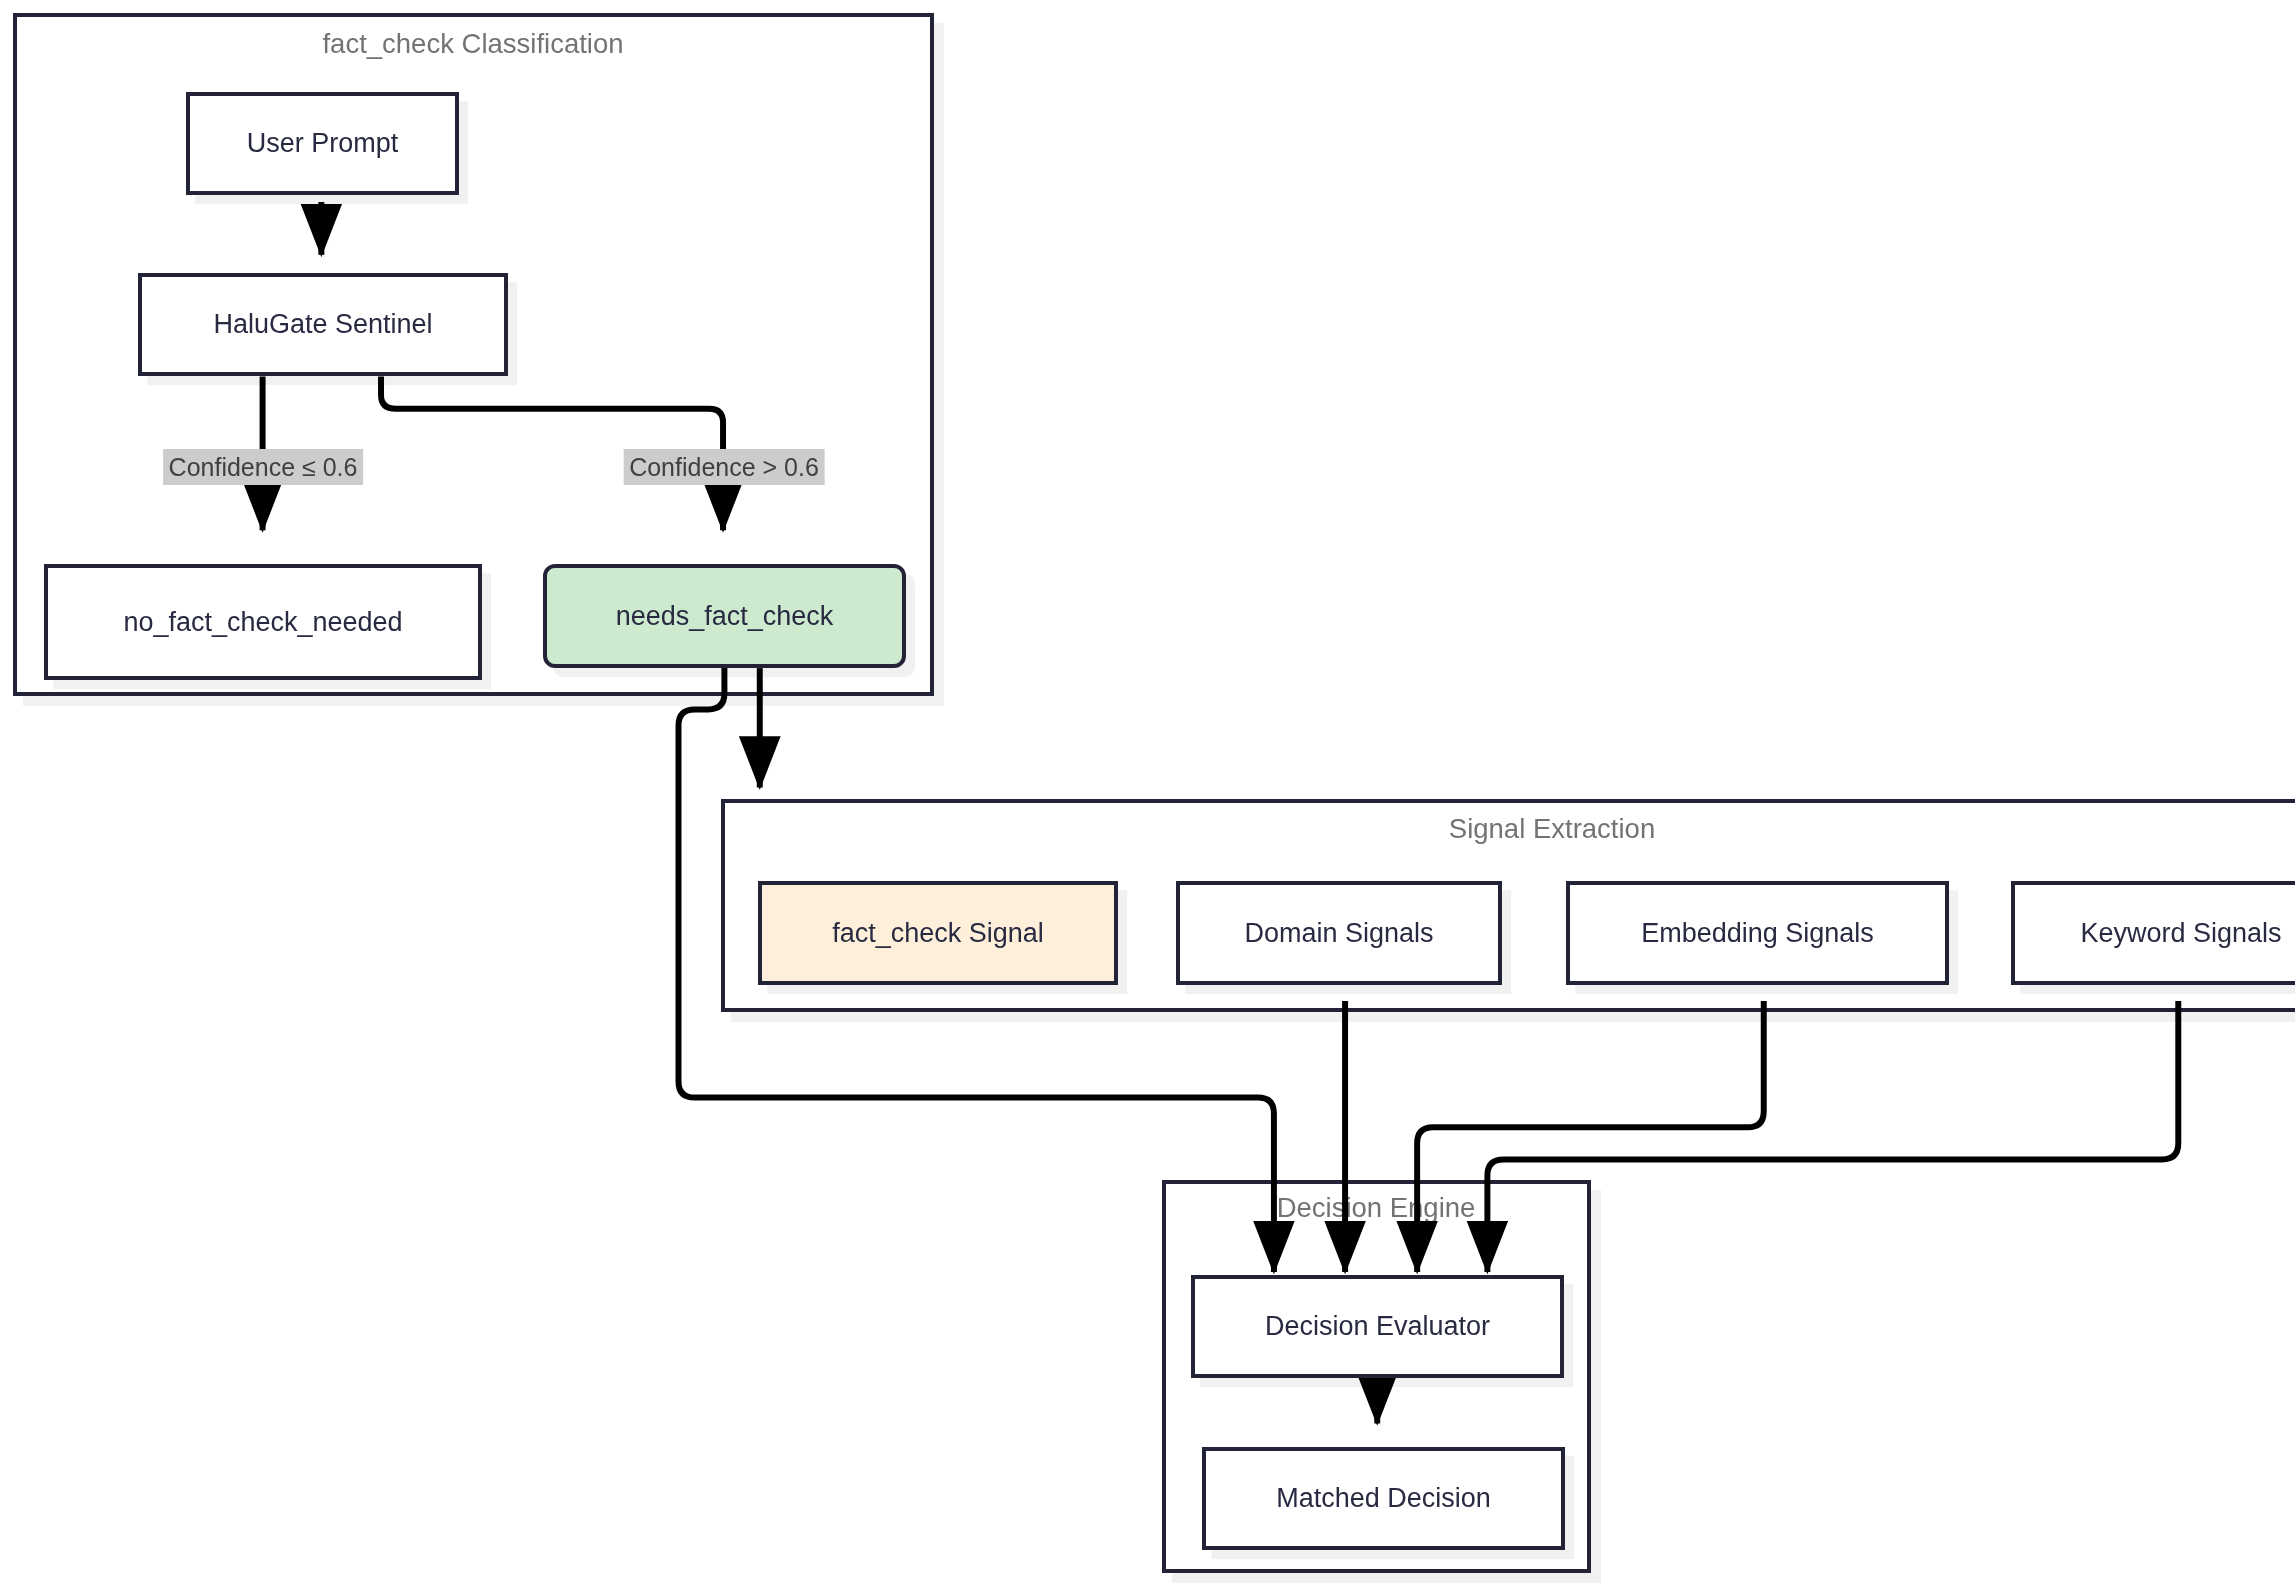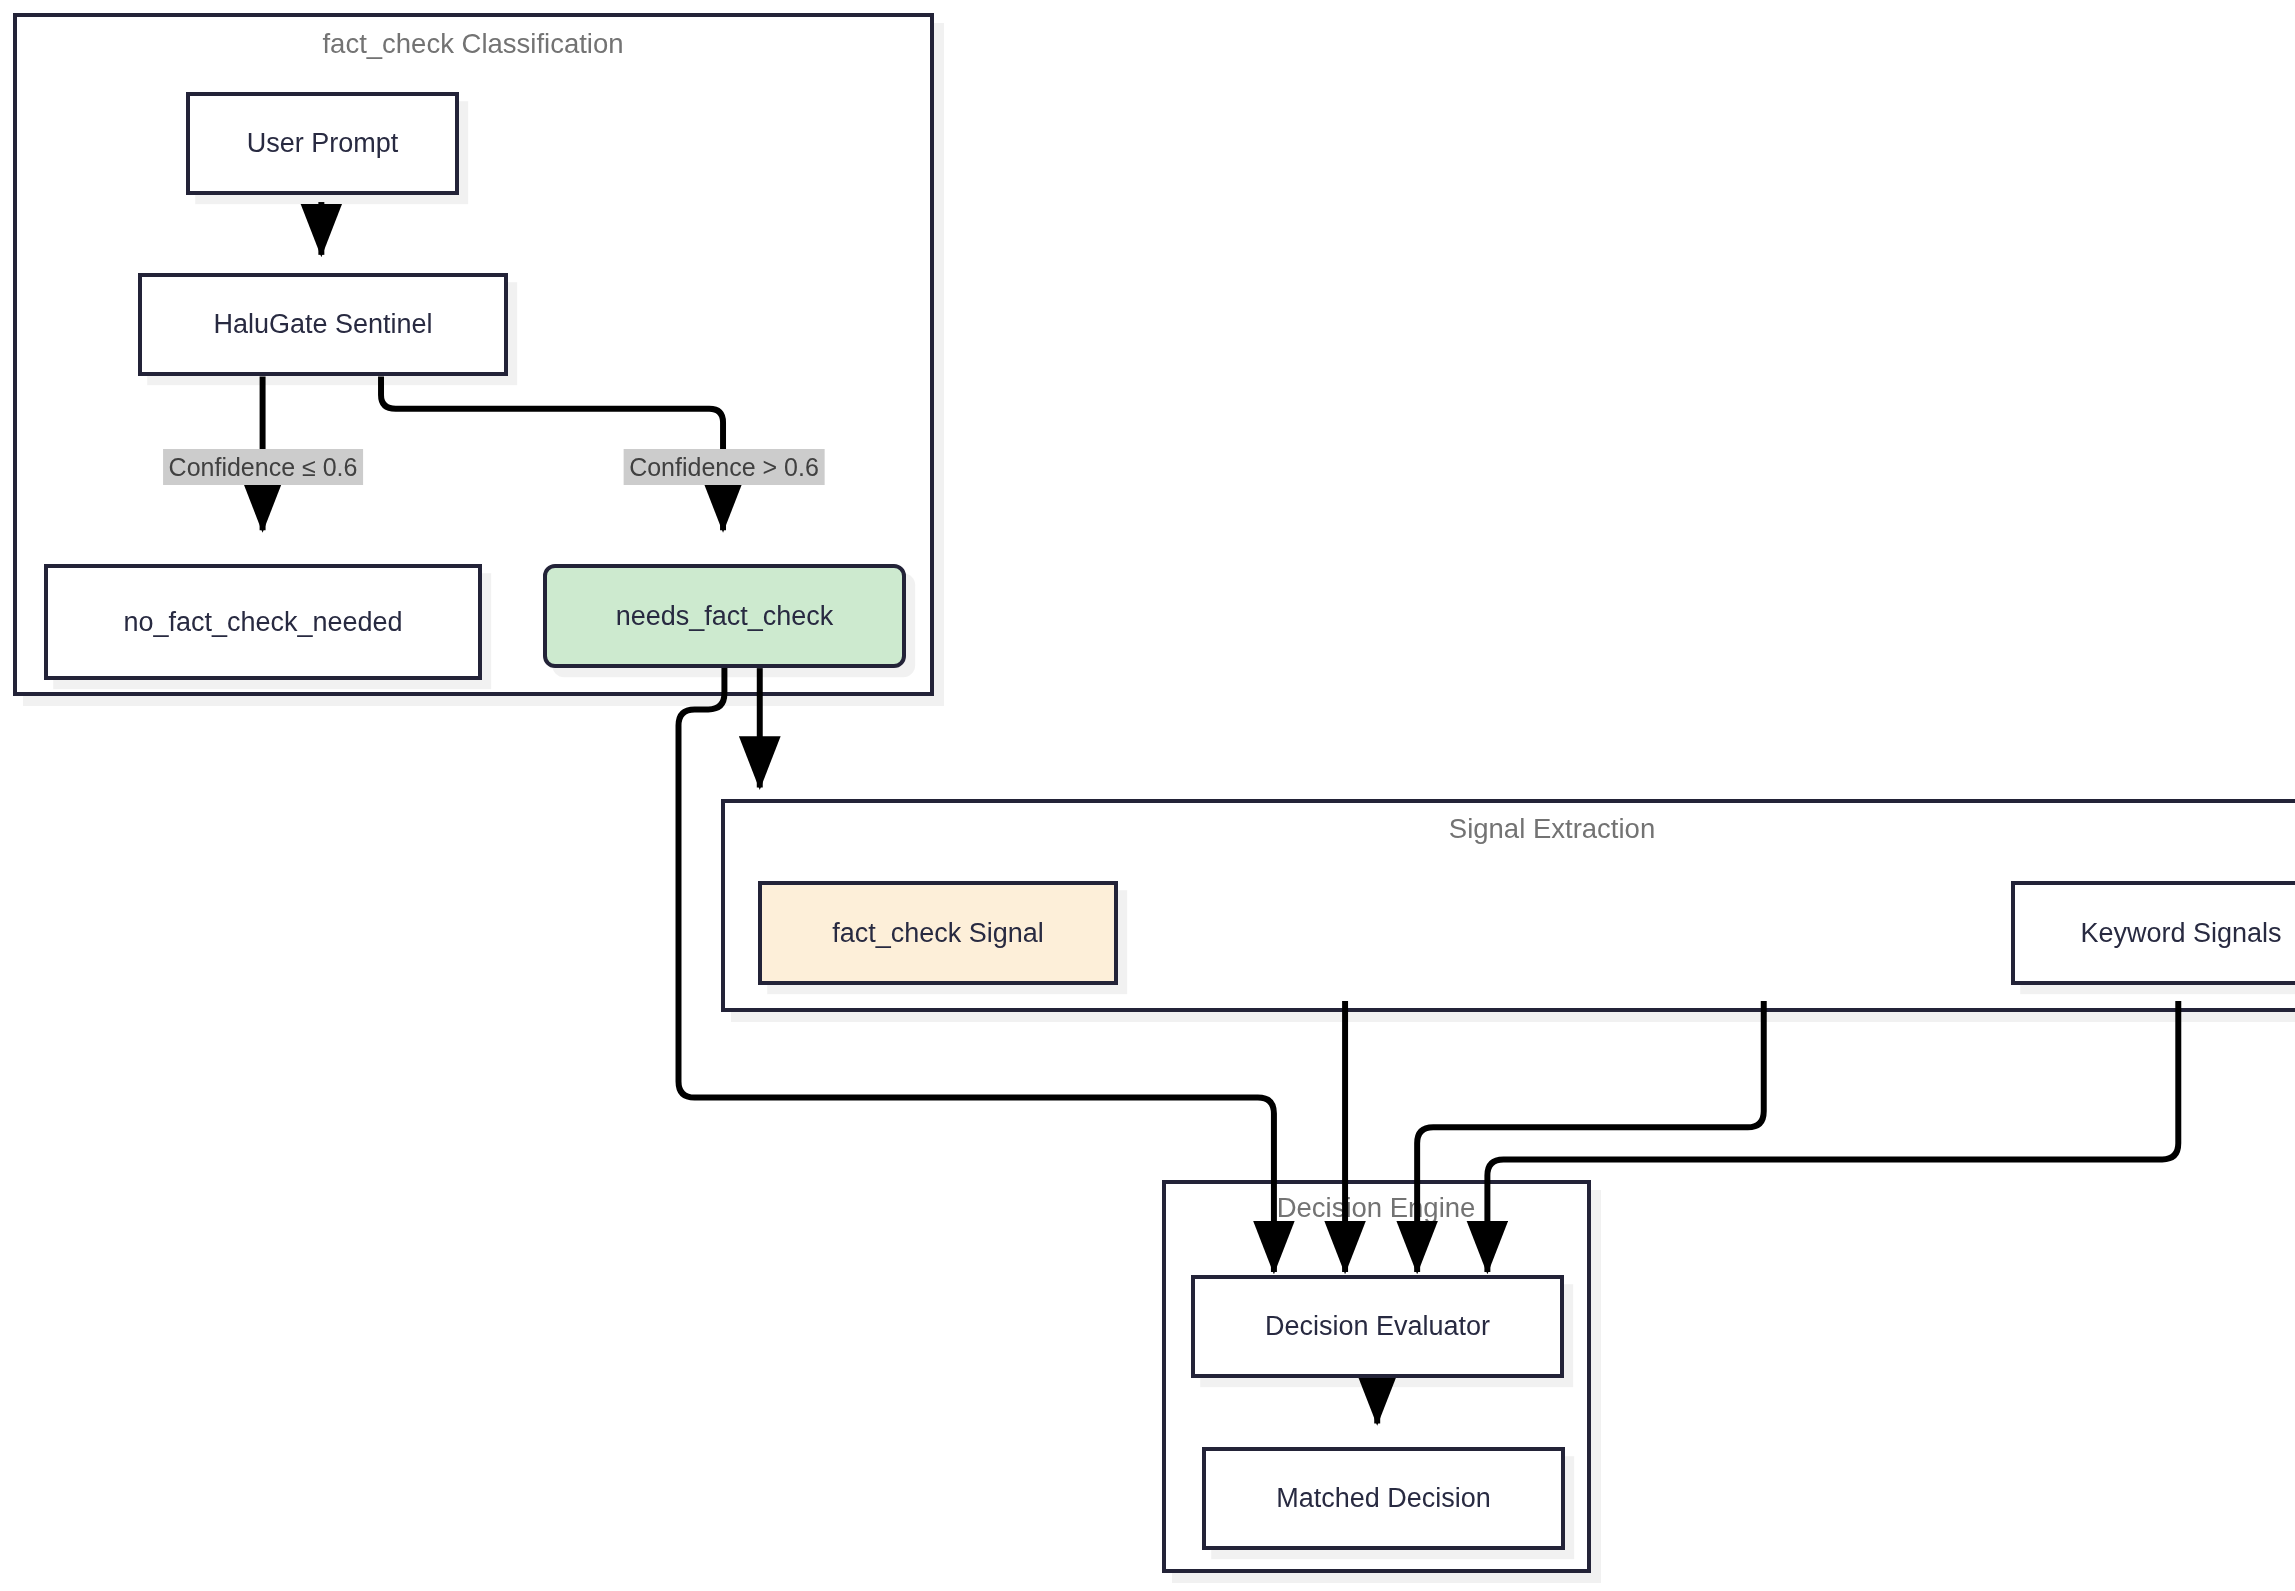--- a/index.html
+++ b/index.html
@@ -118,21 +118,23 @@
   <div class="node" style="left:186px; top:92px; width:273px; height:103px;">User Prompt</div>
 
   <div class="node" style="left:138px; top:273px; width:370px; height:103px;">HaluGate Sentinel</div>
 
   <div class="node" style="left:44px; top:564px; width:438px; height:116px;">no_fact_check_needed</div>
 
   <div class="node green" style="left:543px; top:564px; width:363px; height:104px;border-radius:12px;">needs_fact_check</div>
 
   <div class="node orange" style="left:758px; top:881px; width:360px; height:104px;">fact_check Signal</div>
 
+  <div class="node" style="left:1176px; top:881px; width:326px; height:104px;">Domain Signals</div>
 
+  <div class="node" style="left:1566px; top:881px; width:383px; height:104px;">Embedding Signals</div>
 
   <div class="node" style="left:2011px; top:881px; width:340px; height:104px;">Keyword Signals</div>
 
   <div class="node" style="left:1191px; top:1275px; width:373px; height:103px;">Decision Evaluator</div>
 
   <div class="node" style="left:1202px; top:1447px; width:363px; height:103px;">Matched Decision</div>
 
   <div class="edge-label" style="left:263px; top:449px;">Confidence ≤ 0.6</div>
 
   <div class="edge-label" style="left:724px; top:449px;">Confidence &gt; 0.6</div>

